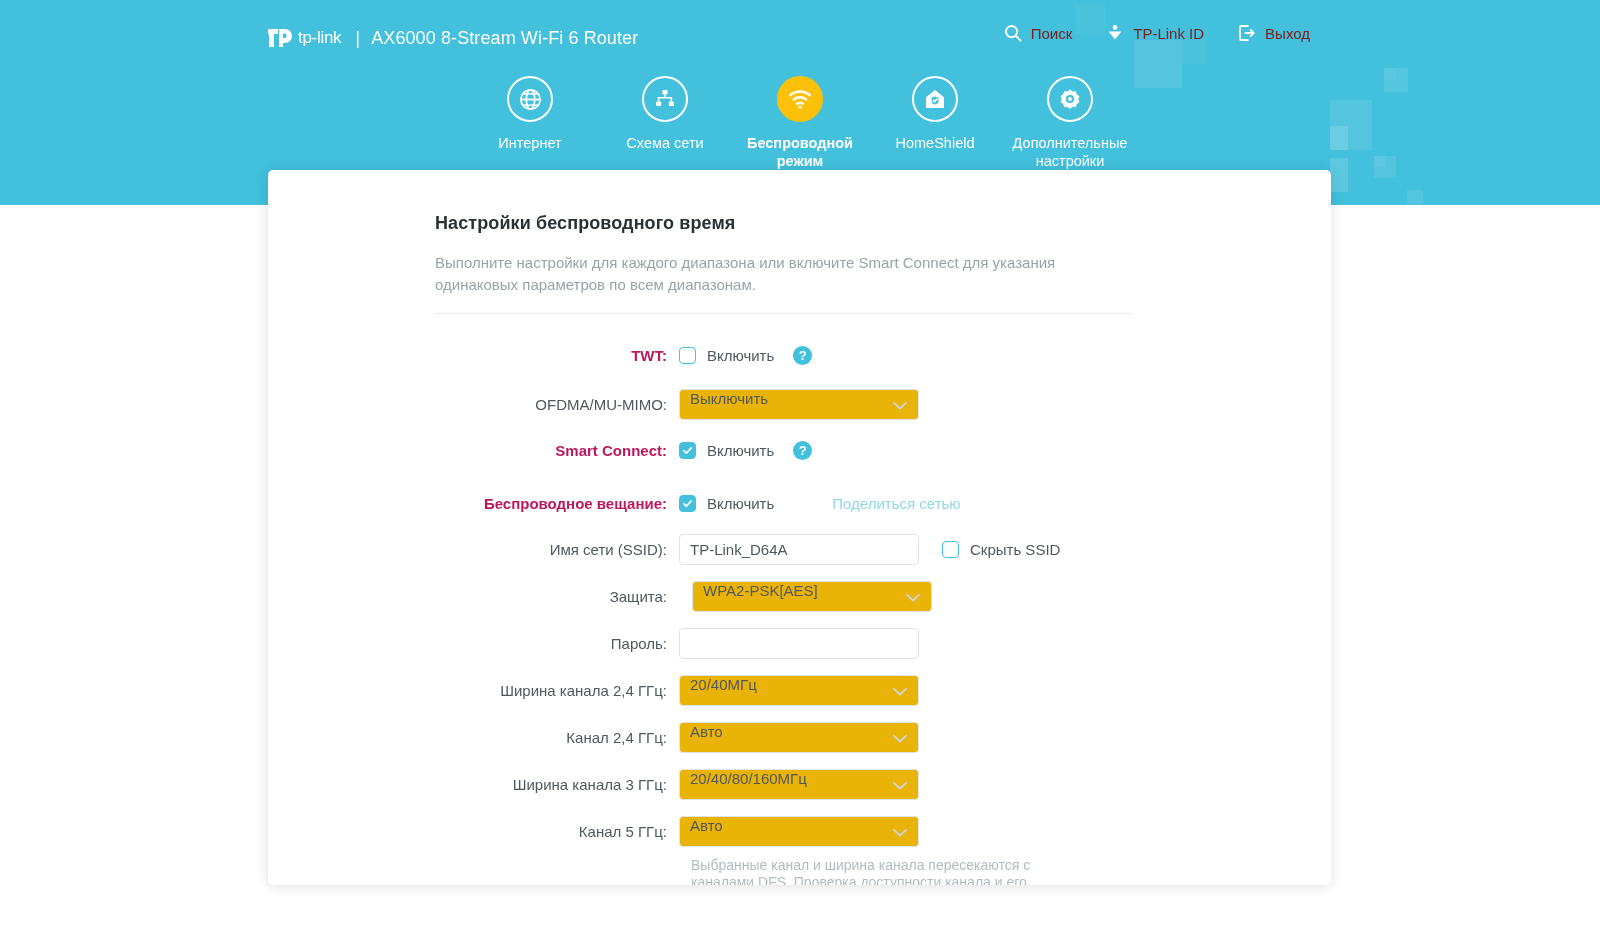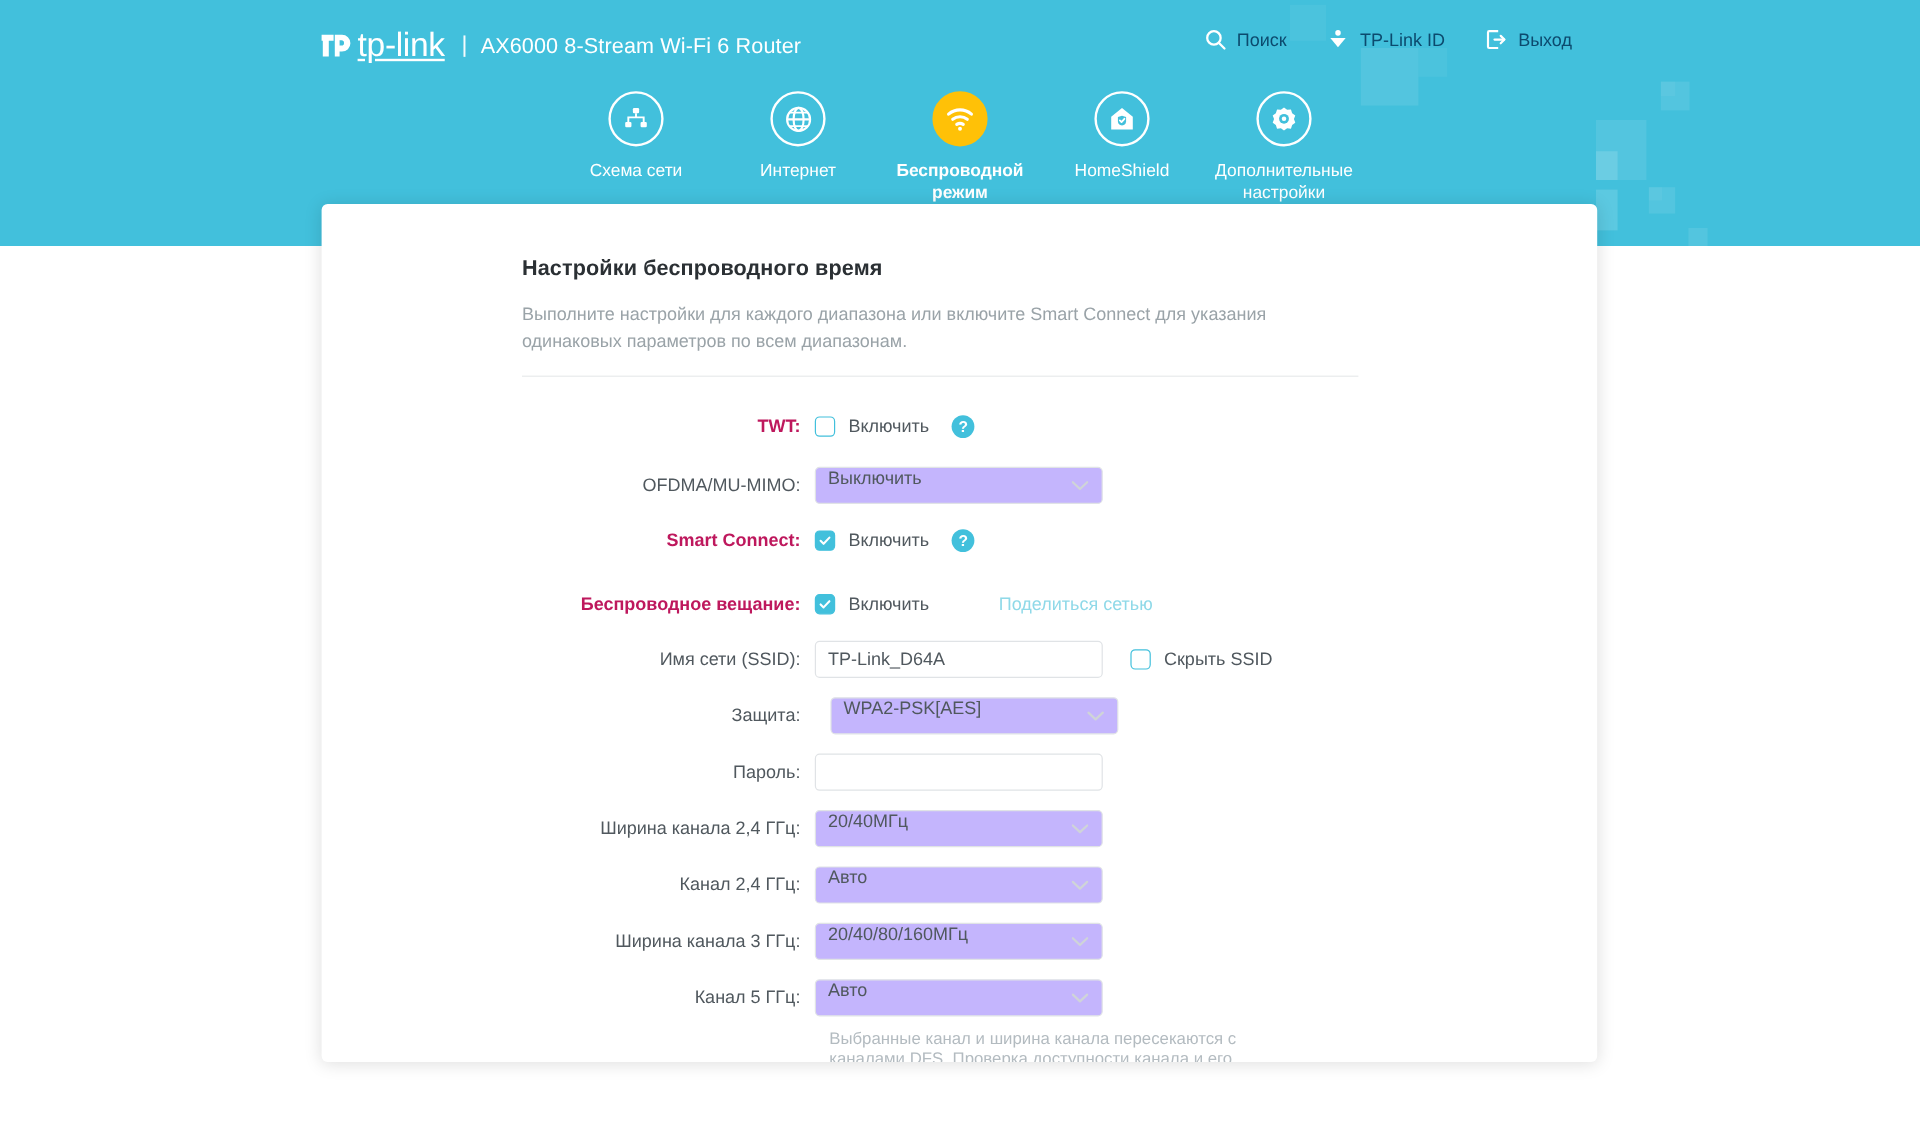--- a/index.html
+++ b/index.html
@@ -28,25 +28,24 @@
   }
   .brand {
     position: absolute;
     left: 262px; top: 20px;
     display: flex; align-items: center; gap: 0px;
     height: 36px;
   }
   .tp-logo { display: block; }
   .brand-word {
     color: #ffffff;
-    font-size: 28px;
+    font-size: 17px;
     letter-spacing: -0.3px;
     margin-left: 2px;
     font-weight: 400;
-    text-decoration: underline;
   }
   .brand-sep {
     color: #ffffff;
     font-size: 19px;
     margin: 0 11px 0 14px;
     opacity: .95;
     font-weight: 300;
   }
   .brand-model {
     color: #ffffff;
@@ -55,21 +54,21 @@
     letter-spacing: .1px;
   }
 
   .topnav {
     position: absolute;
     right: 290px; top: 24px;
     display: flex; align-items: center; gap: 34px;
   }
   .topnav-item {
     display: flex; align-items: center; gap: 9px;
-    color: #0c4a6e;
+    color: #7f1d1d;
     font-size: 15px;
     cursor: pointer;
     user-select: none;
   }
   .topnav-item svg { display: block; }
 
   
   .maintabs {
     position: absolute;
     left: 0; top: 72px;
@@ -167,23 +166,23 @@
     color: #50585e;
     flex: 0 0 244px;
   }
   .row-label.bold { font-weight: bold; color: #be185d; }
   .row-field { display: flex; align-items: center; }
 
   .sel {
     width: 240px; height: 31px;
     border: 1px solid #e0e3e6;
     border-radius: 4px;
-    background: #c4b5fd;
-    display: flex; align-items: flex-start;
-    padding: 0 10px;
+    background: #eab308;
+    display: flex; align-items: flex-end;
+    padding: 12px 10px;
     position: relative;
     font-size: 15px;
     color: #50585e;
     cursor: pointer;
   }
   .sel .chev {
     position: absolute; right: 11px; top: 50%;
     transform: translateY(-50%);
   }
   .inp {
@@ -303,41 +302,41 @@
         </span>
         <span>Выход</span>
       </div>
     </div>
   </div>
 
   <div class="maintabs">
 
     <div class="tab">
       <div class="tab-icon">
-        <svg width="24" height="24" viewBox="0 0 24 24" aria-hidden="true">
-          <rect x="9.4" y="3" width="5.2" height="4.4" rx="1" fill="#ffffff"></rect>
-          <rect x="3" y="14.6" width="5.2" height="4.4" rx="1" fill="#ffffff"></rect>
-          <rect x="15.8" y="14.6" width="5.2" height="4.4" rx="1" fill="#ffffff"></rect>
-          <path d="M12 7.4 v3.4 M5.6 14.6 v-3.8 h12.8 v3.8" fill="none" stroke="#ffffff" stroke-width="1.6"></path>
-        </svg>
-      </div>
-      <div class="tab-label">Схема сети</div>
-    </div>
-
-    <div class="tab">
-      <div class="tab-icon">
         <svg width="25" height="25" viewBox="0 0 24 24" aria-hidden="true">
           <circle cx="12" cy="12" r="9.2" fill="none" stroke="#ffffff" stroke-width="1.7"></circle>
           <ellipse cx="12" cy="12" rx="4" ry="9.2" fill="none" stroke="#ffffff" stroke-width="1.7"></ellipse>
           <line x1="2.8" y1="12" x2="21.2" y2="12" stroke="#ffffff" stroke-width="1.7"></line>
           <line x1="4.4" y1="6.6" x2="19.6" y2="6.6" stroke="#ffffff" stroke-width="1.4"></line>
           <line x1="4.4" y1="17.4" x2="19.6" y2="17.4" stroke="#ffffff" stroke-width="1.4"></line>
         </svg>
       </div>
       <div class="tab-label">Интернет</div>
+    </div>
+
+    <div class="tab">
+      <div class="tab-icon">
+        <svg width="24" height="24" viewBox="0 0 24 24" aria-hidden="true">
+          <rect x="9.4" y="3" width="5.2" height="4.4" rx="1" fill="#ffffff"></rect>
+          <rect x="3" y="14.6" width="5.2" height="4.4" rx="1" fill="#ffffff"></rect>
+          <rect x="15.8" y="14.6" width="5.2" height="4.4" rx="1" fill="#ffffff"></rect>
+          <path d="M12 7.4 v3.4 M5.6 14.6 v-3.8 h12.8 v3.8" fill="none" stroke="#ffffff" stroke-width="1.6"></path>
+        </svg>
+      </div>
+      <div class="tab-label">Схема сети</div>
     </div>
 
     <div class="tab active">
       <div class="tab-icon">
         <svg width="26" height="26" viewBox="0 0 24 24" aria-hidden="true">
           <path d="M3.2 8.4 A13.5 13.5 0 0 1 20.8 8.4" fill="none" stroke="#ffffff" stroke-width="2.4" stroke-linecap="round"></path>
           <path d="M6.4 12.4 A9 9 0 0 1 17.6 12.4" fill="none" stroke="#ffffff" stroke-width="2.4" stroke-linecap="round"></path>
           <path d="M9.5 16.3 A4.6 4.6 0 0 1 14.5 16.3" fill="none" stroke="#ffffff" stroke-width="2.4" stroke-linecap="round"></path>
           <circle cx="12" cy="19.6" r="1.5" fill="#ffffff"></circle>
         </svg>

